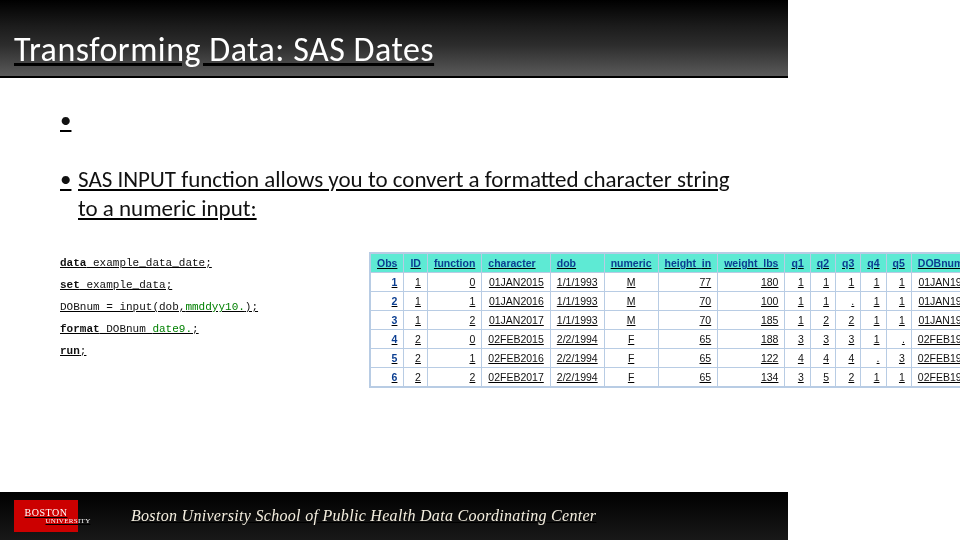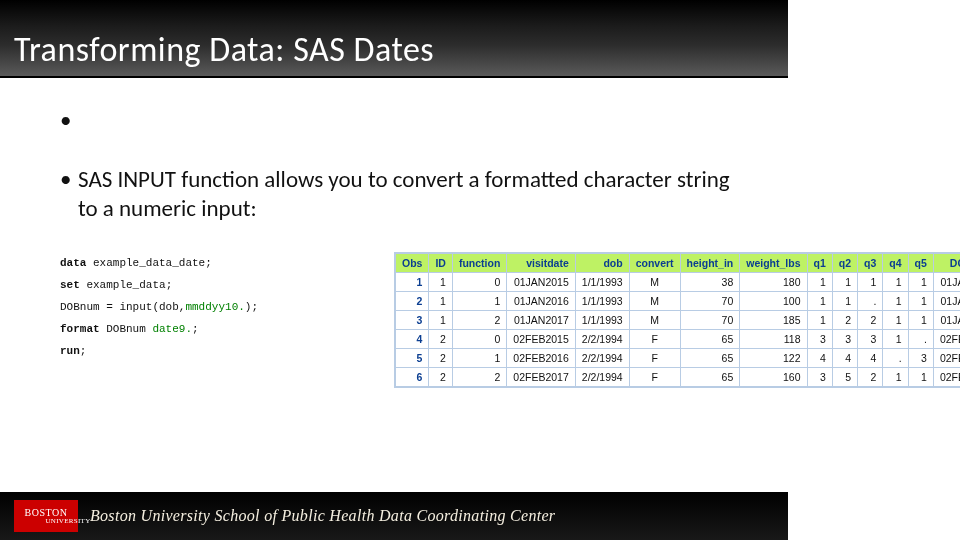--- a/index.html
+++ b/index.html
@@ -1,52 +1,52 @@
 <!DOCTYPE html>
 <html><head>
 <meta charset="utf-8">
 <style>
   * { box-sizing: border-box; margin: 0; padding: 0; }
   html, body { width: 960px; height: 540px; font-family: Calibri, Arial, sans-serif; background: #fff; overflow: hidden; }
-  .slide { width: 788px; height: 540px; position: relative; display: flex; flex-direction: column; }
+  .slide { width: 788px; height: 540px; position: relative; display: flex; flex-direction: column; text-decoration: underline; }
   .titlebar {
     height: 78px;
     background: linear-gradient(#000 0%, #1c1c1c 35%, #2d2d2d 60%, #5a5a5a 100%);
     border-bottom: 2px solid #000;
     display: flex; align-items: flex-end; padding: 0 14px 6px 14px;
   }
   .titlebar h1 { color: #fff; font-weight: 400; font-size: 34px; letter-spacing: 0.5px; }
   .content { flex: 1; padding: 28px 50px 0 60px; color: #111; }
   .bullet { font-size: 23px; line-height: 1.25; margin-bottom: 30px; display: flex; }
   .bullet .dot { width: 18px; flex: 0 0 18px; }
-  .row2 { display: flex; gap: 29px; align-items: flex-start; margin-top: 4px; }
+  .row2 { display: flex; gap: 4px; align-items: flex-start; margin-top: 4px; }
   .code {
     font-family: "Courier New", monospace;
     font-size: 11px; line-height: 2.0;
     white-space: pre;
     flex: 0 0 305px;
   }
   .code .kw { font-weight: bold; }
   .code .fmt { color: #008000; }
   .table-wrap { flex: 1; border: 1px solid #b8cce4; }
   table { border-collapse: collapse; width: 100%; font-family: Arial, sans-serif; font-size: 10.5px; }
   th, td { border: 1px solid #b8cce4; padding: 3px 6px; text-align: right; white-space: nowrap; }
-  th { background: #bef264; color: #0b3e91; font-weight: bold; text-align: right; }
+  th { background: #5eead4; color: #0b3e91; font-weight: bold; text-align: left; }
   td.l { text-align: center; }
   td.idx { font-weight: bold; color: #0b3e91; text-align: right; }
   .footer {
     height: 48px;
     background: linear-gradient(#000, #181818);
     display: flex; align-items: center; gap: 12px; padding: 0 14px;
     margin-top: auto;
   }
   .bu-logo { width: 64px; height: 32px; background: #c00; display: flex; flex-direction: column; align-items: center; justify-content: center; font-family: Georgia, serif; }
   .bu-logo .t1 { color: #fff; font-size: 10px; line-height: 1; letter-spacing: 0.5px; }
   .bu-logo .t2 { color: #fff; font-size: 7px; line-height: 1; letter-spacing: 0.3px; padding-left: 44px; }
-  .footer-text { color: #f5efe0; font-family: Georgia, "Times New Roman", serif; font-size: 16px; font-style: italic; letter-spacing: 0.3px; }
+  .footer-text { color: #f5efe0; font-family: Georgia, "Times New Roman", serif; font-size: 16px; font-style: italic; letter-spacing: 0.3px; margin-left: 41px; }
 </style>
 </head>
 <body>
 
 <div class="slide">
 
   <div class="titlebar">
     <h1>Transforming Data: SAS Dates</h1>
   </div>
 
@@ -66,42 +66,42 @@
 <span class="kw">format</span><span> DOBnum </span><span class="fmt">date9.</span><span>;</span>
 <span class="kw">run</span><span>;</span></div>
 
       <div class="table-wrap">
         <table>
           <thead>
               <tr id="thead-row">
                 <th>Obs</th>
                 <th>ID</th>
                 <th>function</th>
-                <th>visitdate</th>
+                <th>character</th>
                 <th>dob</th>
-                <th>convert</th>
+                <th>numeric</th>
                 <th>height_in</th>
                 <th>weight_lbs</th>
                 <th>q1</th>
                 <th>q2</th>
                 <th>q3</th>
                 <th>q4</th>
                 <th>q5</th>
                 <th>DOBnum</th>
               </tr>
             </thead>
           <tbody id="tbody">
               <tr>
                 <td class="idx">1</td>
                 <td>1</td>
                 <td>0</td>
                 <td>01JAN2015</td>
                 <td>1/1/1993</td>
                 <td class="l">M</td>
-                <td>38</td>
+                <td>77</td>
                 <td>180</td>
                 <td>1</td>
                 <td>1</td>
                 <td>1</td>
                 <td>1</td>
                 <td>1</td>
                 <td>01JAN1993</td>
               </tr>
               <tr>
                 <td class="idx">2</td>
@@ -136,21 +136,21 @@
                 <td>01JAN1993</td>
               </tr>
               <tr>
                 <td class="idx">4</td>
                 <td>2</td>
                 <td>0</td>
                 <td>02FEB2015</td>
                 <td>2/2/1994</td>
                 <td class="l">F</td>
                 <td>65</td>
-                <td>118</td>
+                <td>188</td>
                 <td>3</td>
                 <td>3</td>
                 <td>3</td>
                 <td>1</td>
                 <td>.</td>
                 <td>02FEB1994</td>
               </tr>
               <tr>
                 <td class="idx">5</td>
                 <td>2</td>
@@ -168,21 +168,21 @@
                 <td>02FEB1994</td>
               </tr>
               <tr>
                 <td class="idx">6</td>
                 <td>2</td>
                 <td>2</td>
                 <td>02FEB2017</td>
                 <td>2/2/1994</td>
                 <td class="l">F</td>
                 <td>65</td>
-                <td>160</td>
+                <td>134</td>
                 <td>3</td>
                 <td>5</td>
                 <td>2</td>
                 <td>1</td>
                 <td>1</td>
                 <td>02FEB1994</td>
               </tr>
             </tbody>
         </table>
       </div>

